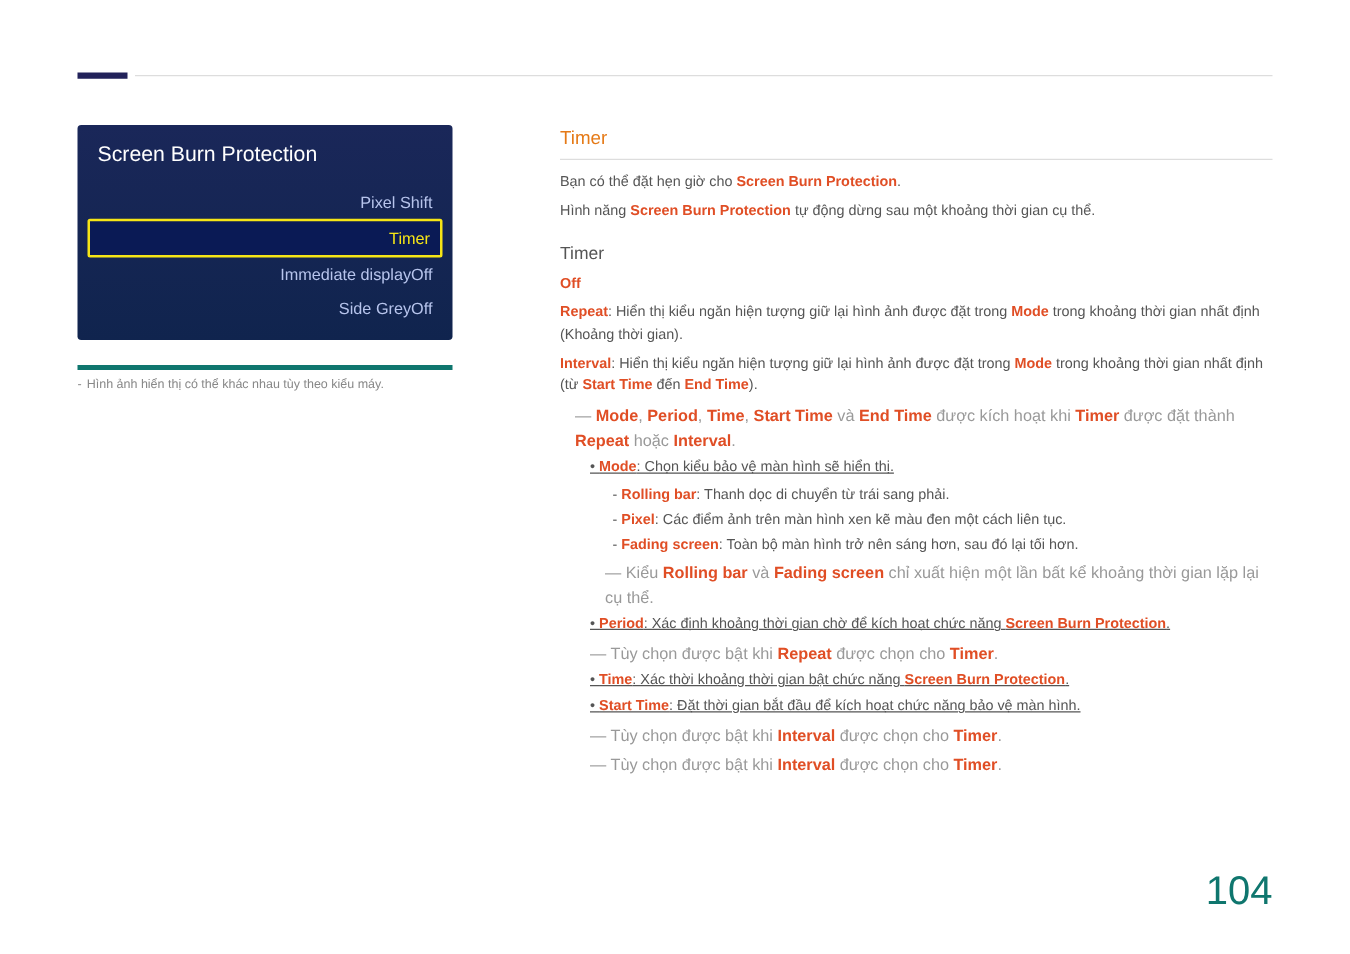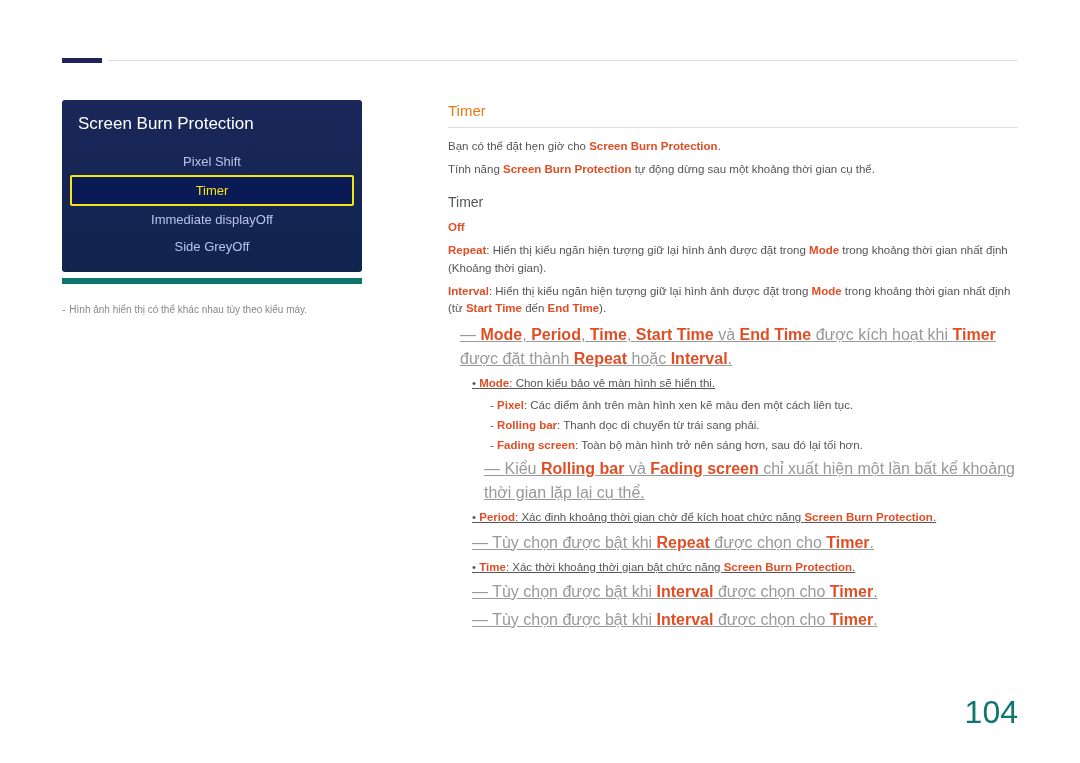--- a/index.html
+++ b/index.html
@@ -43,39 +43,39 @@
     padding-bottom: 12px;
   }
   .osd-title {
     padding: 14px 16px;
     font-size: 17px;
     color: #fff;
     font-weight: 400;
   }
   .osd-row {
     display: flex;
-    justify-content: center;
+    justify-content: flex-end;
     padding: 6px 16px;
     font-size: 13px;
     color: #b7c4ec;
   }
   .osd-row.selected {
     margin: 0 8px;
     padding: 6px 8px;
     color: #f6e516;
     border: 2px solid #f6e516;
     background: #0a1a55;
     border-radius: 2px;
   }
   .caption-note {
     font-size: 10px;
     color: #888;
-    margin-top: 6px;
-    border-top: 6px solid #0f766e;
-    padding-top: 20px;
+    margin-top: 20px;
+    border-top: 4px solid #0f766e;
+    padding-top: 6px;
   }
   .caption-note .dash { margin-right: 4px; }
   .right-col {
     position: absolute;
     left: 448px;
     top: 100px;
     right: 62px;
     line-height: 1.5;
     color: #555;
   }
@@ -91,21 +91,21 @@
     font-size: 14px;
     margin-top: 14px;
     margin-bottom: 6px;
   }
   .para { margin-bottom: 6px; font-size: 11.5px; }
   .b { font-weight: bold; color: #e04e25; }
   .gray { color: #999; }
   .bullet-list { margin-left: 24px; }
   .bullet-item { margin-bottom: 4px; font-size: 11.5px; text-decoration: underline; }
   .sub-bullet { margin-left: 18px; margin-bottom: 3px; font-size: 11.5px; }
-  .note-line { margin-left: 12px; margin-bottom: 4px; color: #999; font-size: 16px; text-decoration: underline; }
+  .note-line { margin-left: 12px; margin-bottom: 4px; color: #999; font-size: 13px; }
   .page-num {
     position: absolute;
     right: 62px;
     bottom: 32px;
     font-size: 32px;
     color: #0f766e;
     font-weight: 300;
   }
 </style>
 </head>
@@ -139,56 +139,57 @@
   </div>
 </div>
 
 <div class="right-col">
   <div class="sec-title">Timer</div>
 
   <div class="para">
     <span>Bạn có thể đặt hẹn giờ cho </span><span class="b">Screen Burn Protection</span><span>.</span>
   </div>
   <div class="para">
-    <span>Tính năng </span><span class="b">Screen Burn Protection</span><span> tự động dừng sau một khoảng thời gian cụ thể.</span>
+    <span>Hình năng </span><span class="b">Screen Burn Protection</span><span> tự động dừng sau một khoảng thời gian cụ thể.</span>
   </div>
 
   <div class="sub-title">Timer</div>
 
   <div class="para b">Off</div>
 
   <div class="para">
     <span class="b">Repeat</span><span>: Hiển thị kiểu ngăn hiện tượng giữ lại hình ảnh được đặt trong </span><span class="b">Mode</span><span> trong khoảng thời gian nhất định (Khoảng thời gian).</span>
   </div>
 
   <div class="para">
     <span class="b">Interval</span><span>: Hiển thị kiểu ngăn hiện tượng giữ lại hình ảnh được đặt trong </span><span class="b">Mode</span><span> trong khoảng thời gian nhất định (từ </span><span class="b">Start Time</span><span> đến </span><span class="b">End Time</span><span>).</span>
   </div>
 
   <div class="note-line">
     ― <span class="b">Mode</span><span class="gray">, </span><span class="b">Period</span><span class="gray">, </span><span class="b">Time</span><span class="gray">, </span><span class="b">Start Time</span><span class="gray"> và </span><span class="b">End Time</span><span class="gray"> được kích hoạt khi </span><span class="b">Timer</span><span class="gray"> được đặt thành </span><span class="b">Repeat</span><span class="gray"> hoặc </span><span class="b">Interval</span><span class="gray">.</span>
   </div>
 
   <div class="bullet-list">
     <div class="bullet-item">• <span class="b">Mode</span><span>: Chọn kiểu bảo vệ màn hình sẽ hiển thị.</span></div>
+    <div class="sub-bullet">- <span class="b">Rolling bar</span><span>: Thanh dọc di chuyển từ trái sang phải.</span></div>
     <div class="sub-bullet">- <span class="b">Pixel</span><span>: Các điểm ảnh trên màn hình xen kẽ màu đen một cách liên tục.</span></div>
-    <div class="sub-bullet">- <span class="b">Rolling bar</span><span>: Thanh dọc di chuyển từ trái sang phải.</span></div>
     <div class="sub-bullet">- <span class="b">Fading screen</span><span>: Toàn bộ màn hình trở nên sáng hơn, sau đó lại tối hơn.</span></div>
 
     <div class="note-line" style="margin-left:12px">
       ― <span class="gray">Kiểu </span><span class="b">Rolling bar</span><span class="gray"> và </span><span class="b">Fading screen</span><span class="gray"> chỉ xuất hiện một lần bất kể khoảng thời gian lặp lại cụ thể.</span>
     </div>
 
     <div class="bullet-item">• <span class="b">Period</span><span>: Xác định khoảng thời gian chờ để kích hoạt chức năng </span><span class="b">Screen Burn Protection</span><span>.</span></div>
     <div class="note-line" style="margin-left:0">
       ― <span class="gray">Tùy chọn được bật khi </span><span class="b">Repeat</span><span class="gray"> được chọn cho </span><span class="b">Timer</span><span class="gray">.</span>
     </div>
 
     <div class="bullet-item">• <span class="b">Time</span><span>: Xác thời khoảng thời gian bật chức năng </span><span class="b">Screen Burn Protection</span><span>.</span></div>
 
+    <div class="bullet-item">• <span class="b">Start Time</span><span>: Đặt thời gian bắt đầu để kích hoạt chức năng bảo vệ màn hình.</span></div>
     <div class="note-line" style="margin-left:0">
       ― <span class="gray">Tùy chọn được bật khi </span><span class="b">Interval</span><span class="gray"> được chọn cho </span><span class="b">Timer</span><span class="gray">.</span>
     </div>
 
     <div class="note-line" style="margin-left:0">
       ― <span class="gray">Tùy chọn được bật khi </span><span class="b">Interval</span><span class="gray"> được chọn cho </span><span class="b">Timer</span><span class="gray">.</span>
     </div>
   </div>
 </div>
 

